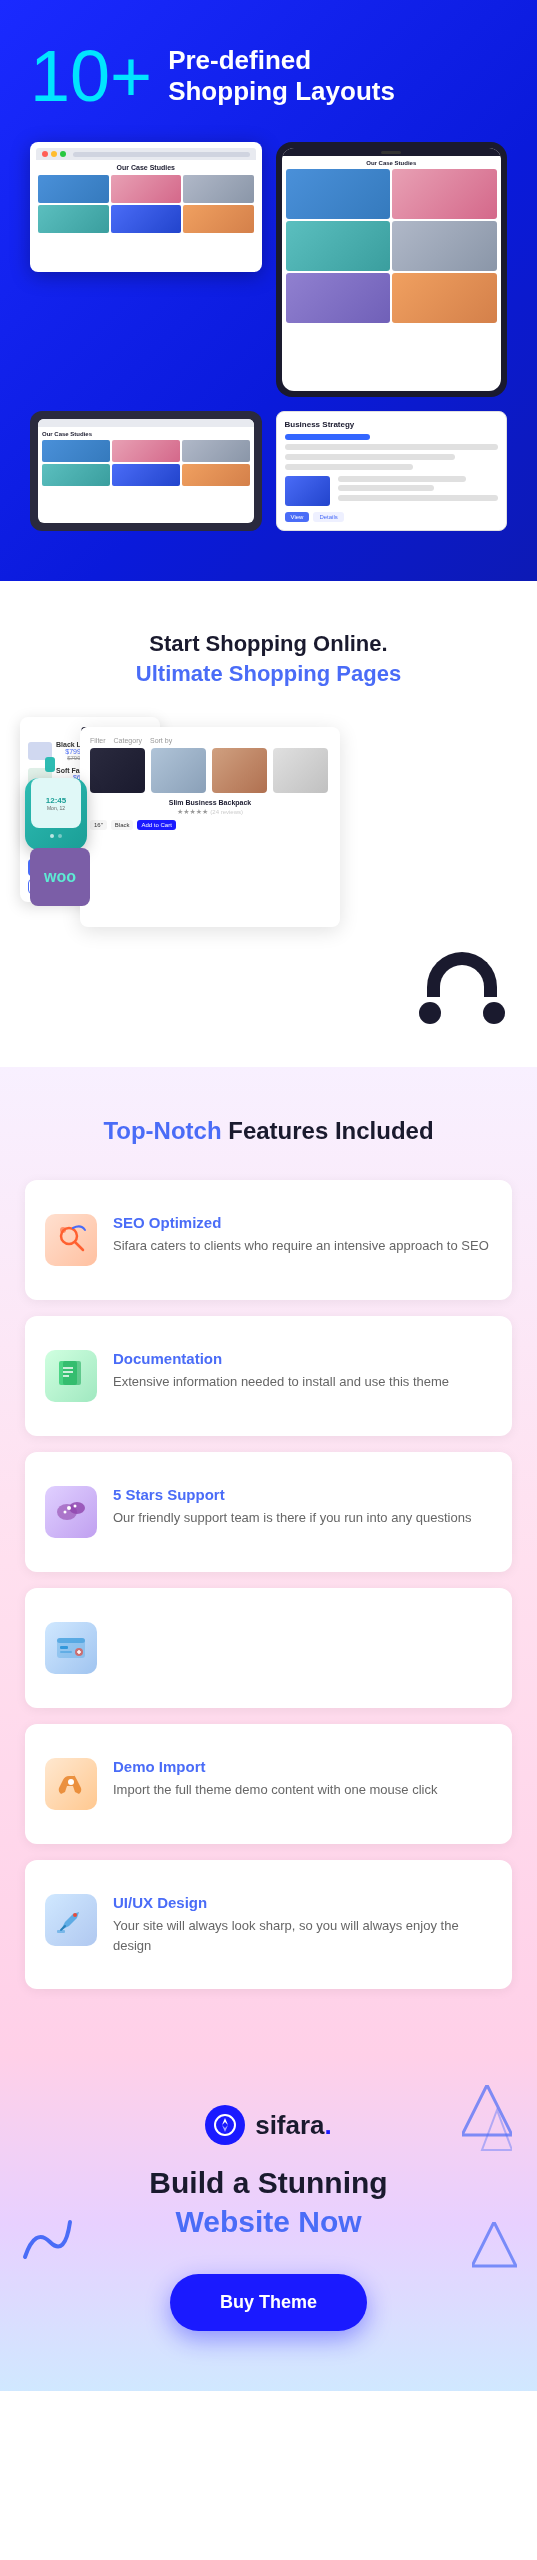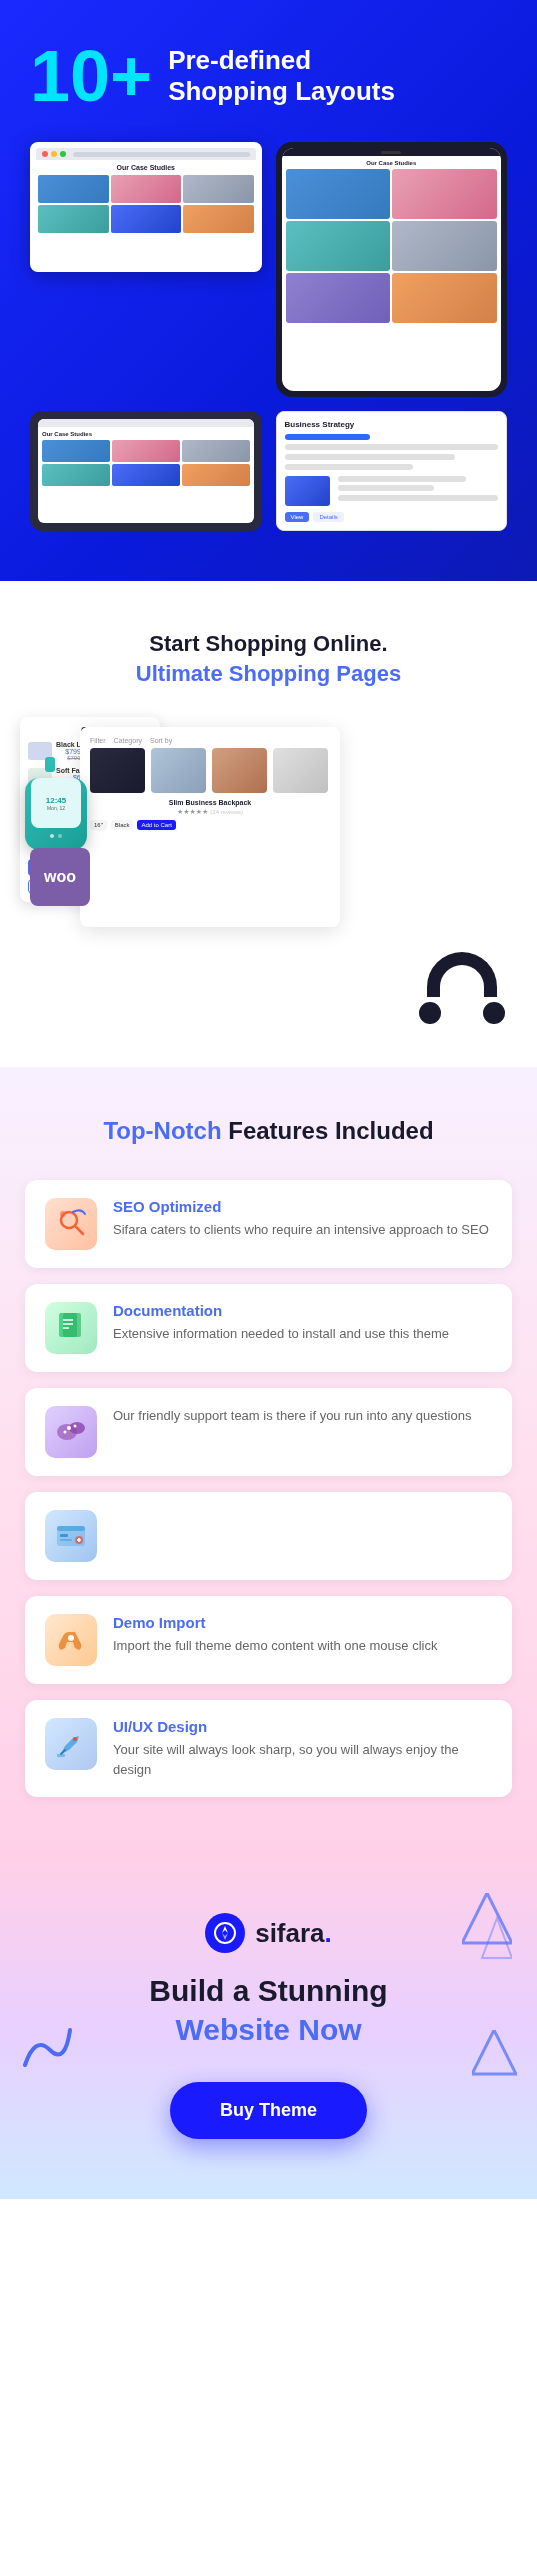--- a/index.html
+++ b/index.html
@@ -17,21 +17,21 @@
       position: relative;
     }
     .portfolio-heading {
       display: flex;
       align-items: center;
       gap: 16px;
       margin-bottom: 30px;
     }
     .portfolio-number {
       font-size: 72px;
-      font-weight: 700;
+      font-weight: 400;
       color: #00e5ff;
       line-height: 1;
     }
     .portfolio-title {
       font-size: 26px;
       font-weight: 700;
       color: #fff;
       line-height: 1.2;
     }
     .portfolio-grid {
@@ -116,21 +116,21 @@
       width: 100%;
       height: 320px;
       margin: 0 auto;
     }
     .woo-badge {
       position: absolute;
       left: 10px;
       top: 50%;
       transform: translateY(-50%);
       background: #7b5ea7;
-      color: #ffffff;
+      color: #5eead4;
       padding: 20px 14px;
       border-radius: 8px;
       font-weight: 700;
       font-size: 16px;
       z-index: 10;
     }
     .shop-ui-card {
       position: absolute;
       background: #fff;
       border-radius: 8px;
@@ -199,21 +199,21 @@
       font-weight: 800;
     }
     .features-title-normal {
       color: #1a1a2e;
       font-size: 24px;
       font-weight: 800;
     }
     .feature-card {
       background: #fff;
       border-radius: 12px;
-      padding: 18px 20px;
+      padding: 34px 20px;
       margin-bottom: 16px;
       display: flex;
       align-items: flex-start;
       gap: 16px;
       box-shadow: 0 2px 12px rgba(0,0,0,0.06);
     }
     .feature-icon {
       width: 52px;
       height: 52px;
       flex-shrink: 0;
@@ -516,20 +516,21 @@
     <div class="feature-icon" style="background:linear-gradient(135deg,#e0d0ff,#c0a0f0);">
       <svg width="36" height="36" viewBox="0 0 36 36">
           <ellipse cx="14" cy="18" rx="10" ry="8" fill="#9b59b6" opacity="0.7"></ellipse>
           <ellipse cx="24" cy="14" rx="8" ry="6" fill="#8e44ad" opacity="0.8"></ellipse>
           <circle cx="16" cy="14" r="2" fill="#fff"></circle>
           <circle cx="22" cy="12" r="1.5" fill="#fff"></circle>
           <circle cx="12" cy="18" r="1.5" fill="#fff"></circle>
         </svg>
     </div>
     <div class="feature-text">
+      <div class="feature-name">5 Stars Support</div>
       <div class="feature-desc">Our friendly support team is there if you run into any questions</div>
     </div>
   </div>
 
   <div class="feature-card">
     <div class="feature-icon" style="background:linear-gradient(135deg,#d0e8ff,#a0c4f0);">
       <svg width="36" height="36" viewBox="0 0 36 36">
           <rect x="4" y="8" width="28" height="20" rx="3" fill="#3498db" opacity="0.3"></rect>
           <rect x="4" y="8" width="28" height="5" rx="3" fill="#3498db" opacity="0.6"></rect>
           <rect x="7" y="16" width="8" height="3" rx="1" fill="#3498db"></rect>

